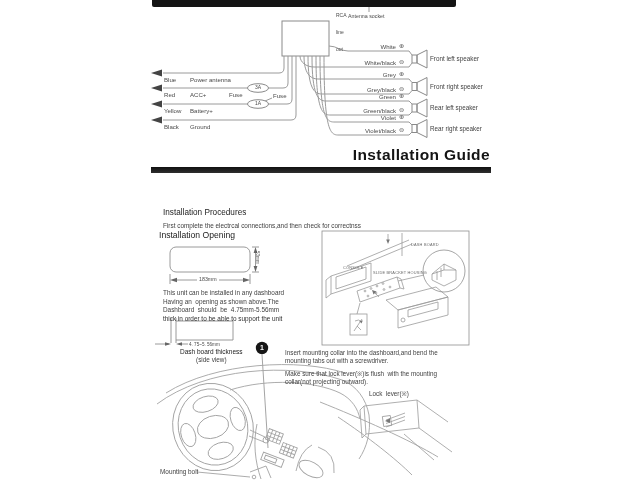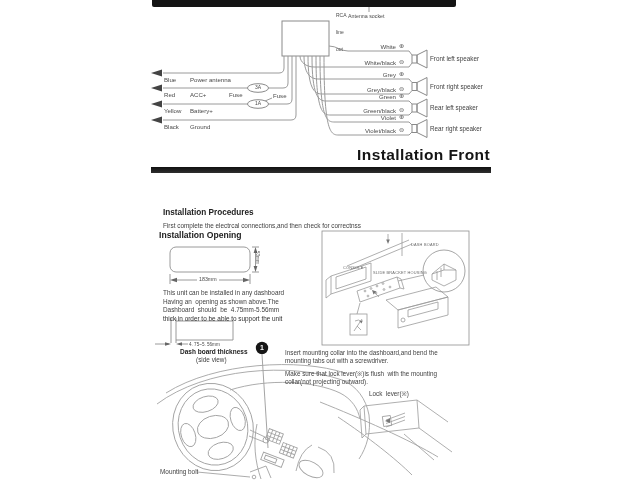--- a/index.html
+++ b/index.html
@@ -7,21 +7,21 @@
         font-family:"Liberation Sans", sans-serif;}
   #art{position:absolute;left:0;top:0;}
   .t{position:absolute;color:#4a4a4a;white-space:pre;line-height:1.15;}
   .f38{font-size:3.9px;color:#6a6a6a;letter-spacing:.2px;}
   .f45{font-size:4.6px;}
   .f5{font-size:5px;}
   .f52{font-size:5.3px;}
   .f6{font-size:6.1px;}
   .f63{font-size:6.3px;color:#3f3f3f;}
   .f64{font-size:6.4px;color:#3f3f3f;}
-  .b{font-weight:bold;color:#222;}
+  .b{font-weight:normal;color:#222;}
   .title{font-size:15.5px;font-weight:bold;color:#141414;letter-spacing:.4px;
          width:190px;text-align:right;}
   .rlabel{width:80px;text-align:right;}
   .sym{font-size:6.2px;color:#555;}
   .rule{position:absolute;left:151px;top:167px;width:340px;height:5.5px;
         background:linear-gradient(180deg,#101010,#2e2e2e);}
   .topbar{position:absolute;left:152px;top:0;width:304px;height:6.5px;background:#141414;
           border-radius:0 0 2px 2px;}
   .badge{width:14px;text-align:center;color:#ffffff;font-size:7px;font-weight:bold;}
   .dim{background:#ffffff;padding:0 2px;}
@@ -232,21 +232,21 @@
   <span class="t sym" style="left:399px;top:92px">⊕</span>
   <span class="t sym" style="left:399px;top:106px">⊖</span>
   <span class="t sym" style="left:399px;top:113px">⊕</span>
   <span class="t sym" style="left:399px;top:126px">⊖</span>
 
   <span class="t f63" style="left:430px;top:55px">Front left speaker</span>
   <span class="t f63" style="left:430px;top:82.5px">Front right speaker</span>
   <span class="t f63" style="left:430px;top:104px">Rear left speaker</span>
   <span class="t f63" style="left:430px;top:124.5px">Rear right speaker</span>
 
-  <div class="t title" style="left:300px;top:146px">Installation Front</div>
+  <div class="t title" style="left:300px;top:146px">Installation Guide</div>
   <div class="rule"></div>
 
   <div class="t b" style="left:163px;top:208px;font-size:8.2px">Installation Procedures</div>
   <div class="t f64" style="left:163px;top:221.5px">First complete the electrcal connections,and then check for correctnss</div>
   <div class="t b" style="left:159px;top:231px;font-size:8.6px">Installation Opening</div>
 
   <span class="t f52 dim" style="left:197px;top:276px">183mm</span>
   <span class="t f45 vdim" style="left:260px;top:251px">53mm</span>
 
   <div class="t f64" style="left:163px;top:289px">This unit can be installed in any dashboard</div>

